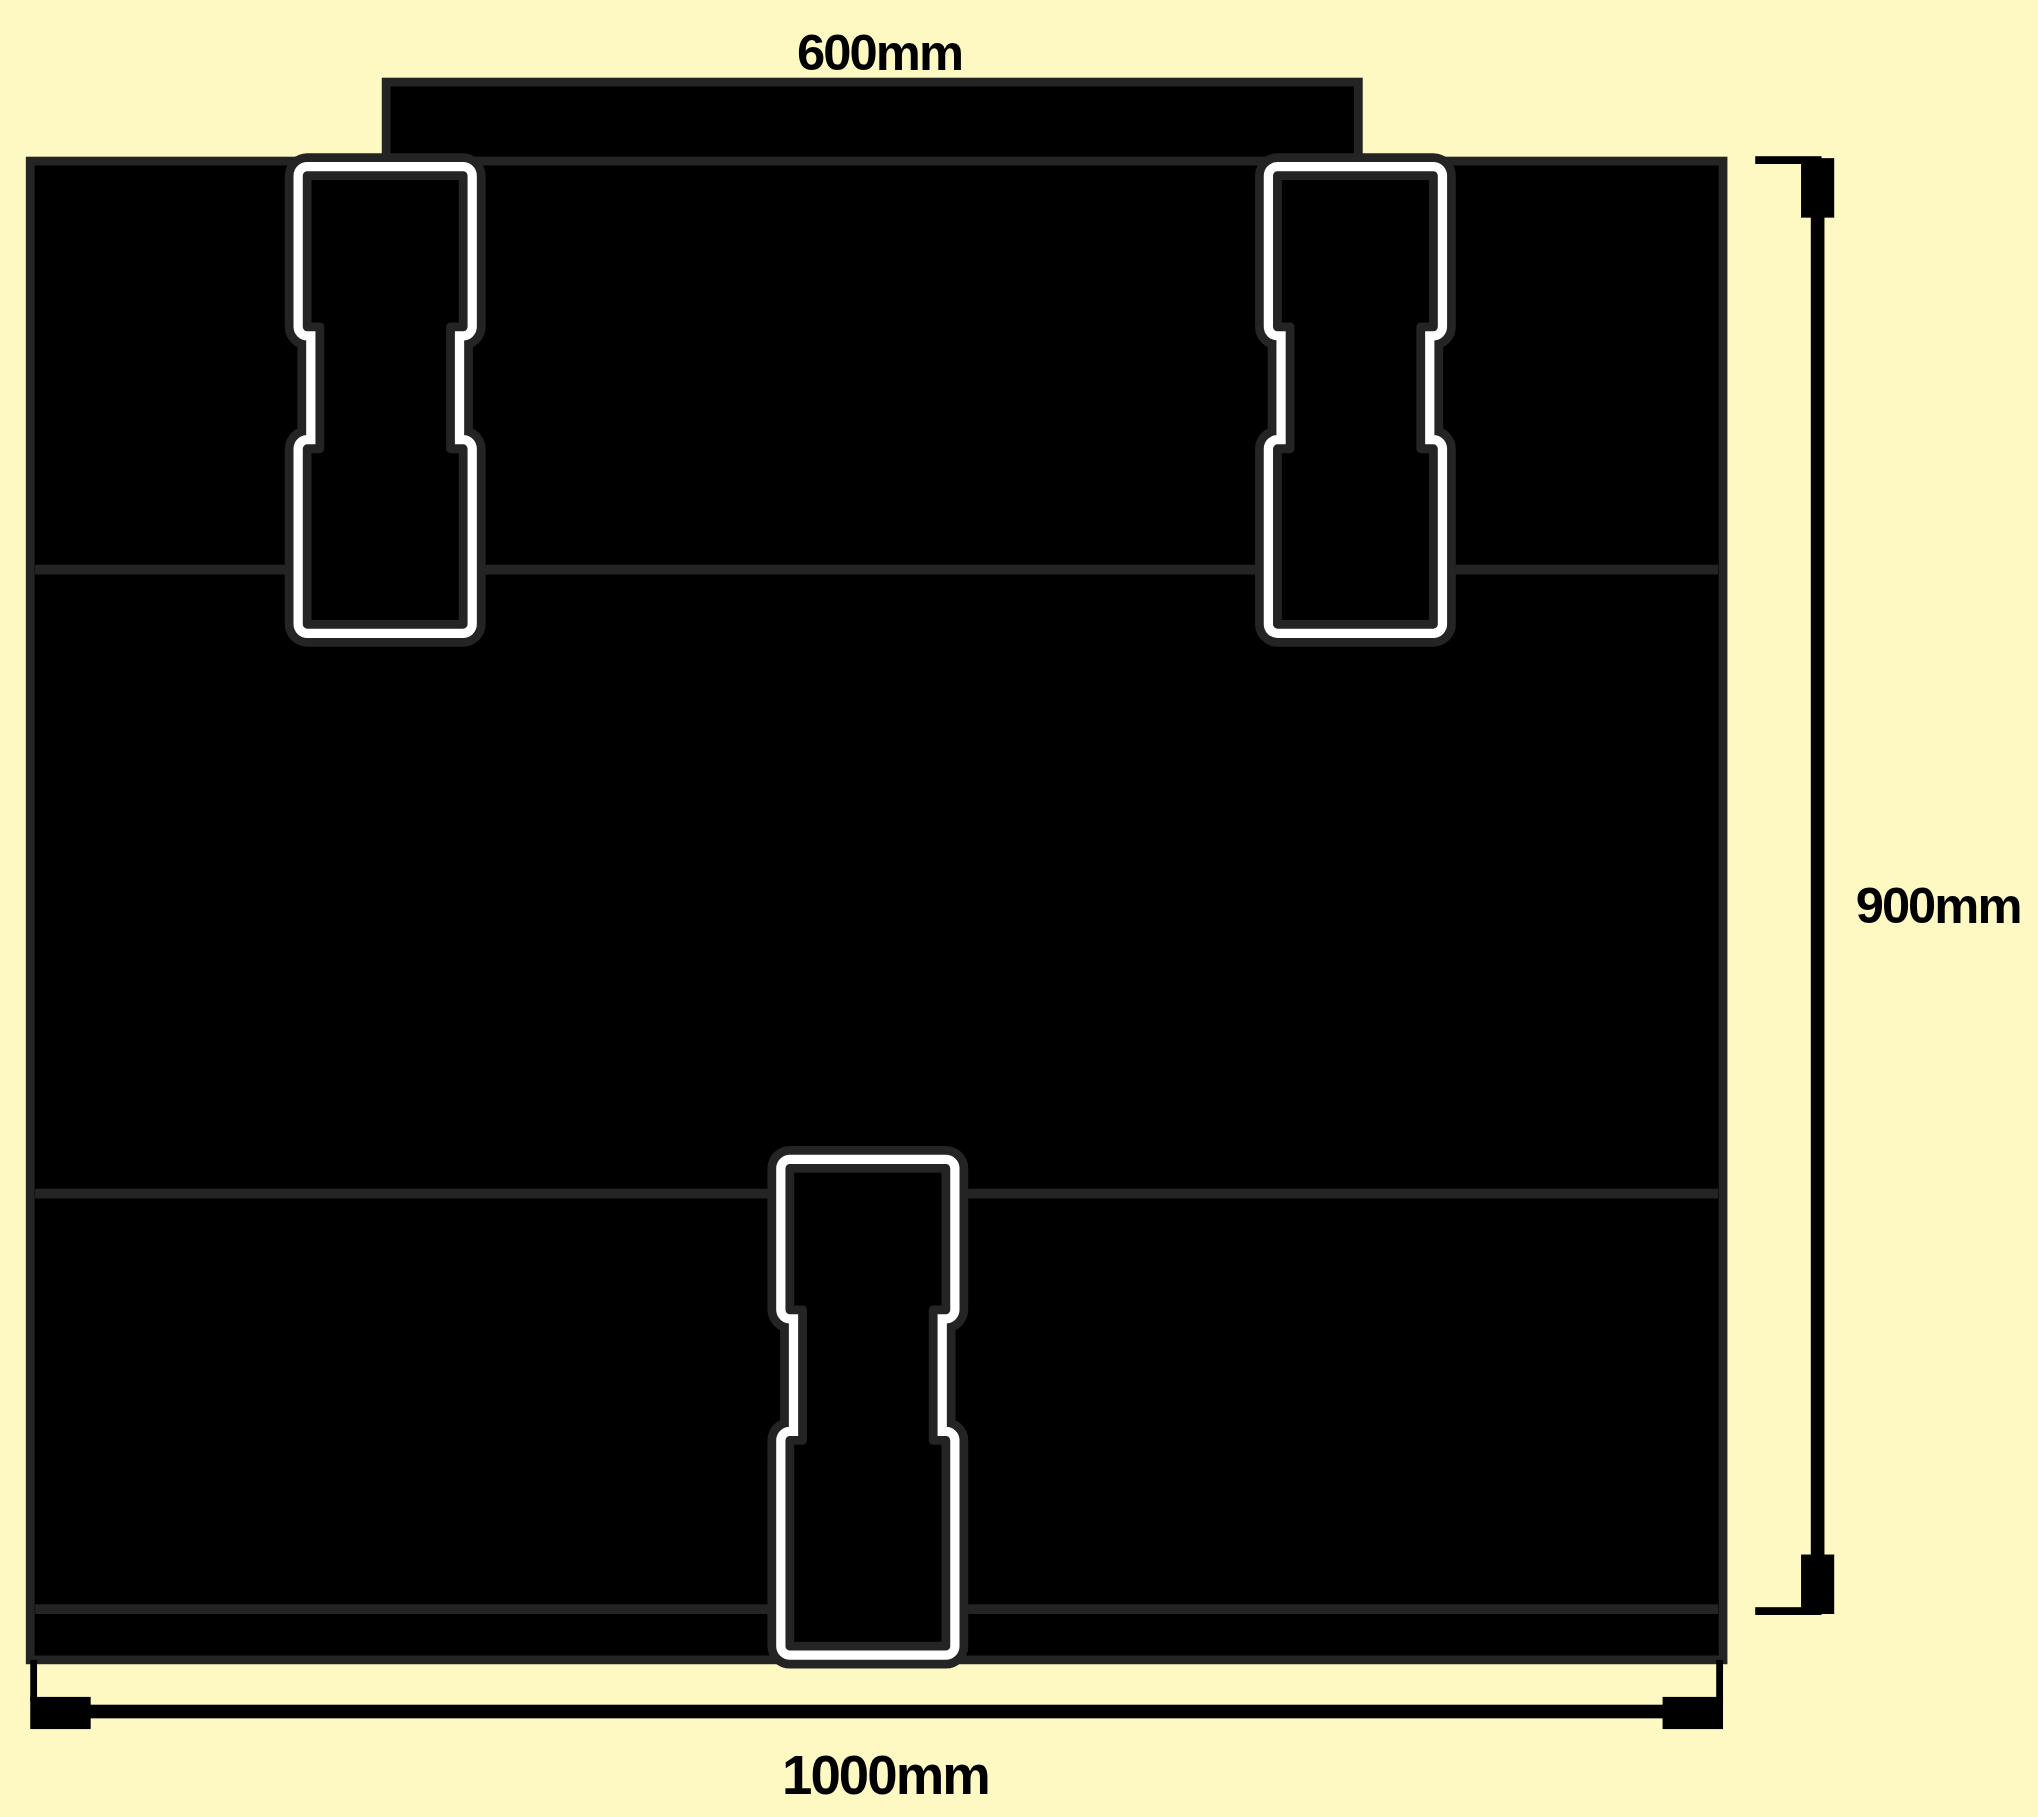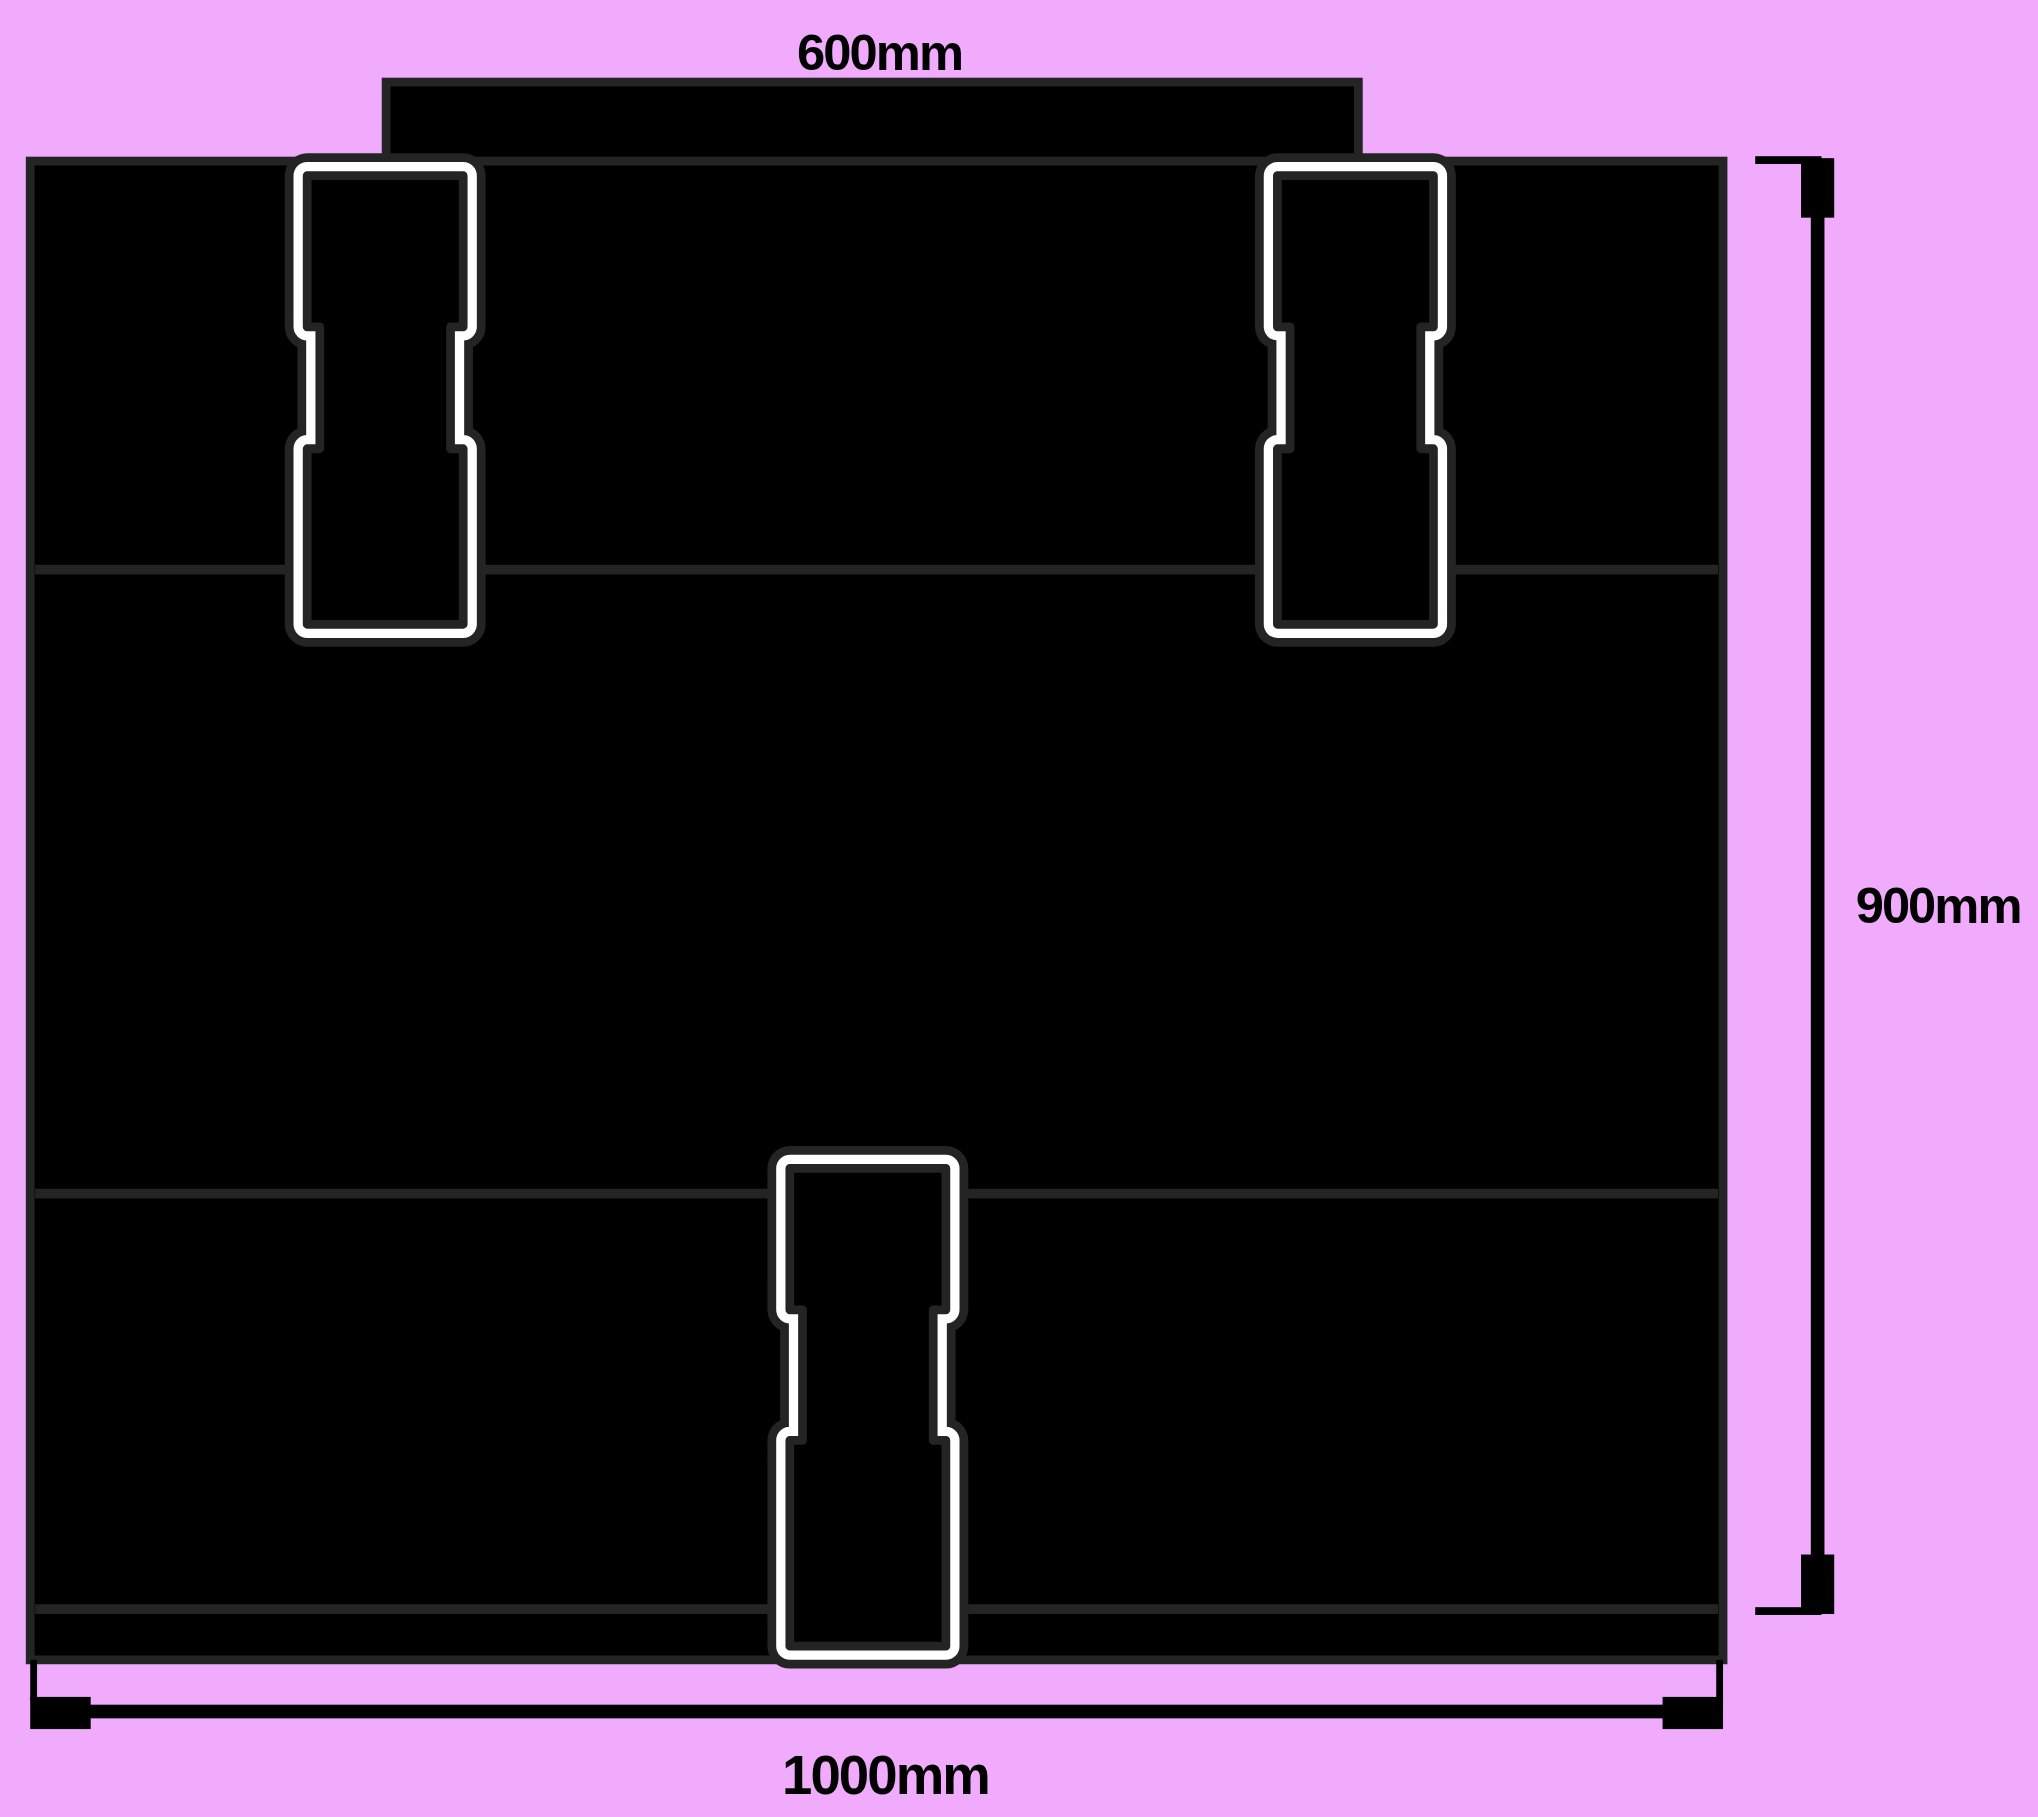--- a/index.html
+++ b/index.html
@@ -4,21 +4,21 @@
 <style>
   html, body {
     margin: 0;
     padding: 0;
     background: #ffffff;
   }
   .stage {
     position: relative;
     width: 2038px;
     height: 1818px;
-    background: #f0abfc;
+    background: #fef9c3;
     font-family: "Liberation Sans", sans-serif;
   }
   svg.drawing {
     position: absolute;
     left: 0;
     top: 0;
     display: block;
   }
   .dim-label {
     font-family: "Liberation Sans", sans-serif;

